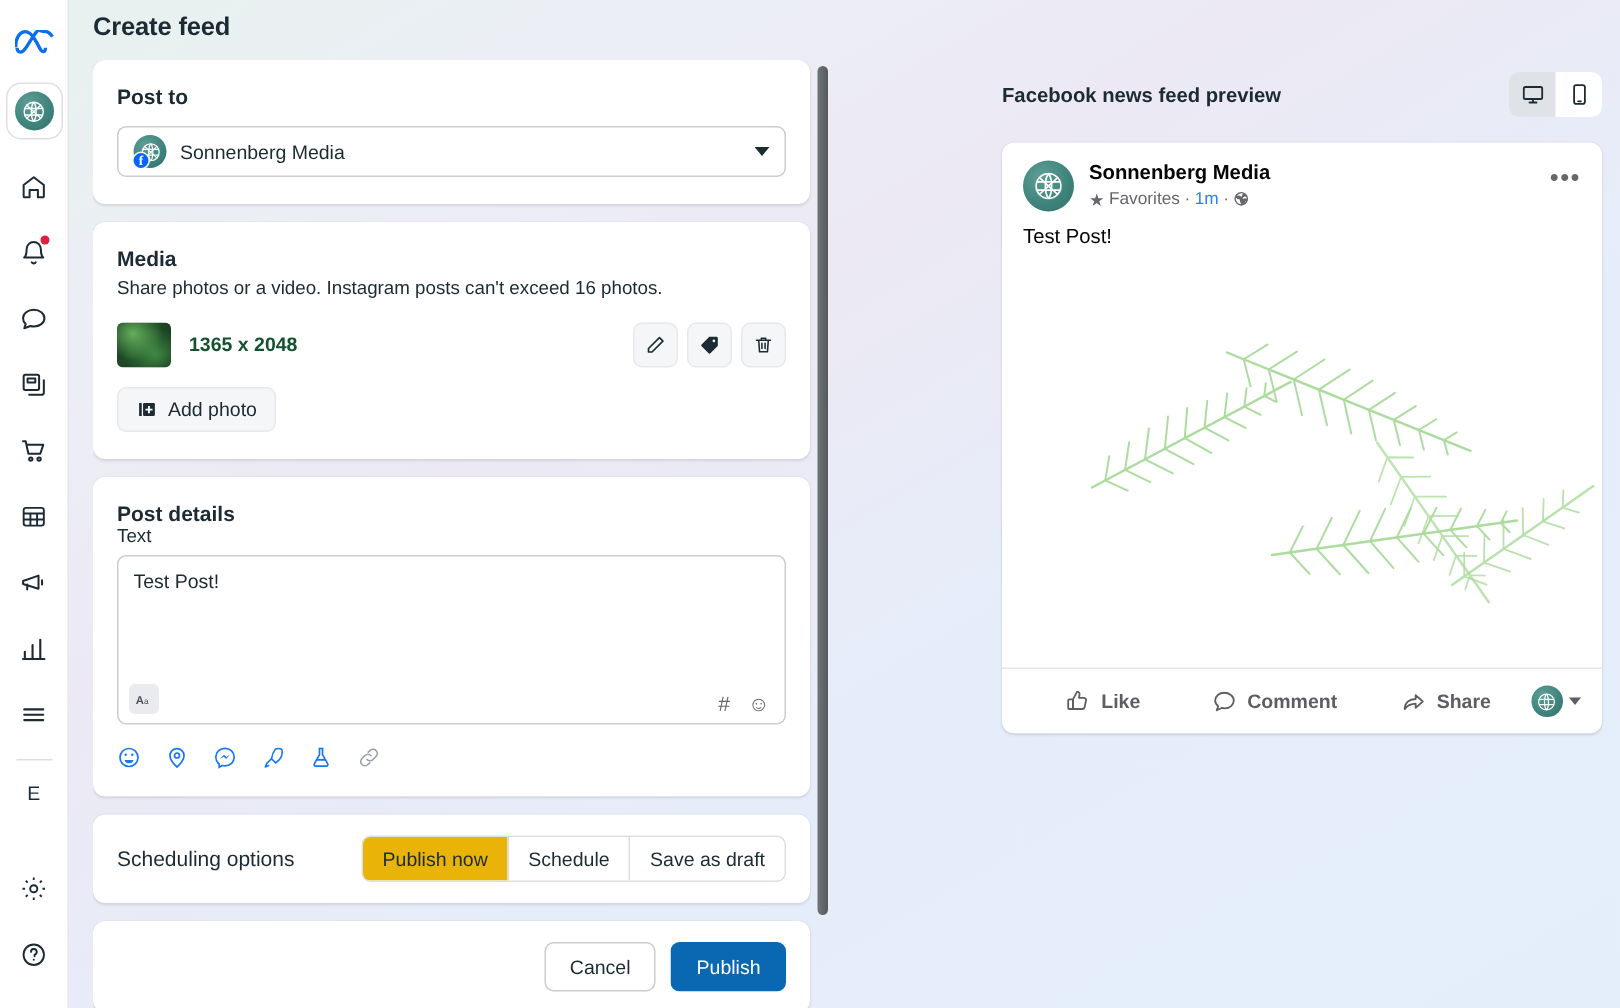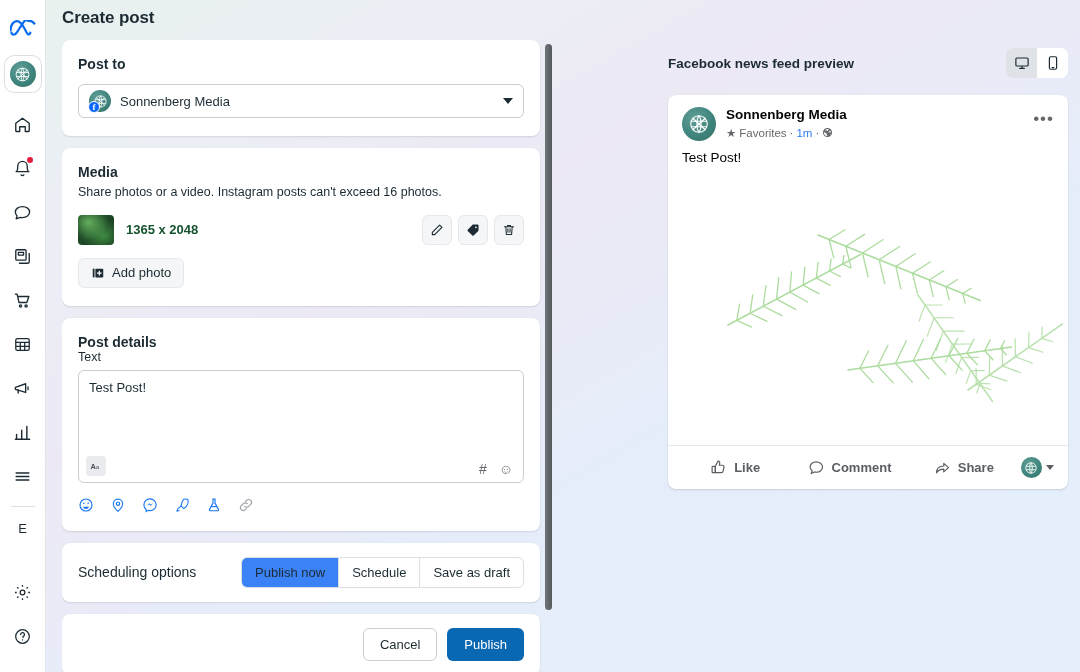--- a/index.html
+++ b/index.html
@@ -137,21 +137,21 @@
   .sched-title { font-size: 14px; font-weight: normal; flex: 1; }
   .seg {
     display: flex; border: 1px solid #dcdfe3; border-radius: 6px; overflow: hidden;
     background: #fff;
   }
   .seg div {
     font-size: 13px; padding: 7px 13px; cursor: pointer; color: #1c2b33;
     border-right: 1px solid #dcdfe3; white-space: nowrap;
   }
   .seg div:last-child { border-right: none; }
-  .seg div.active { background: #3b82f6; }
+  .seg div.active { background: #eab308; }
 
   
   .footer-card { display: flex; justify-content: flex-end; gap: 10px; padding: 14px 16px; }
   .btn {
     font-size: 13px; border-radius: 6px; padding: 8px 16px; cursor: pointer;
     border: 1px solid transparent;
   }
   .btn-cancel { background: #fff; border-color: #c9ccd1; color: #1c2b33; }
   .btn-primary { background: #0a67b1; color: #fff; font-weight: normal; }
 
@@ -313,21 +313,21 @@
     <div class="rail-icon">
       <svg width="19" height="19" viewBox="0 0 24 24" fill="none" stroke="#1c2b33" stroke-width="1.6">
         <circle cx="12" cy="12" r="8.6"></circle>
         <path d="M9.7 9.6a2.4 2.4 0 1 1 3 2.3v1.4" stroke-linecap="round"></path>
         <circle cx="12" cy="16.3" r=".85" fill="#1c2b33" stroke="none"></circle>
       </svg>
     </div>
   </div>
 </div>
 
-<div id="page-title">Create post</div>
+<div id="page-title">Create feed</div>
 
 <div id="composer">
 
   <div class="card">
     <div class="card-pad">
       <div class="card-title">Post to</div>
       <div class="select-box">
         <div class="avatar-fb">
           <div class="biz-av" style="width:22px;height:22px;">
             <svg width="15" height="15" viewBox="0 0 24 24" fill="none" stroke="#ffffff" stroke-width="1.3">

